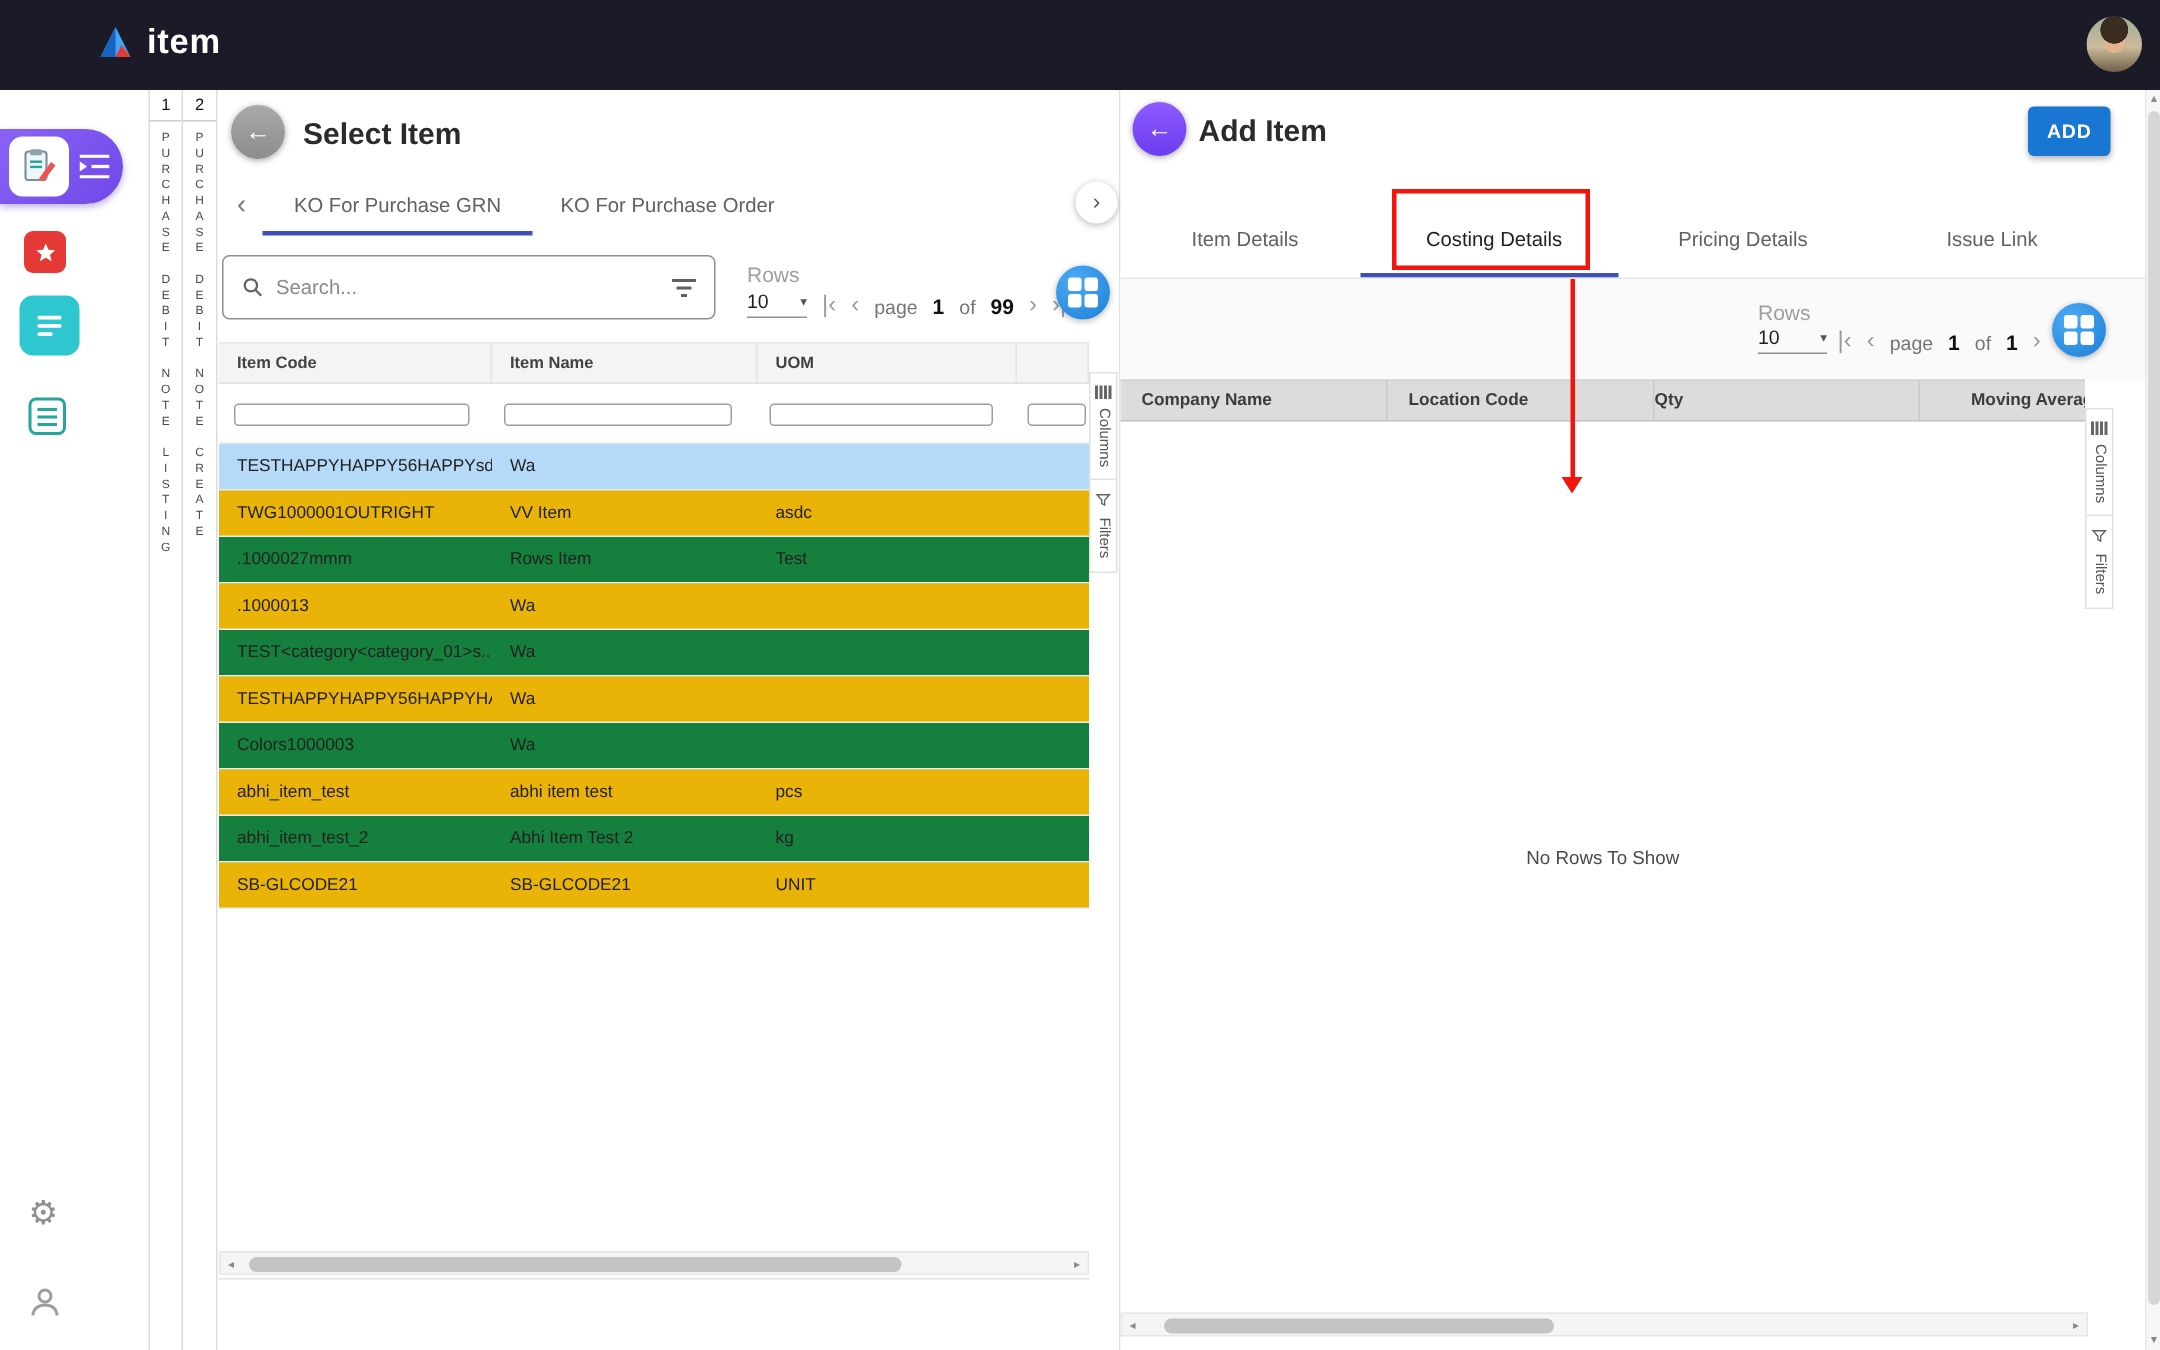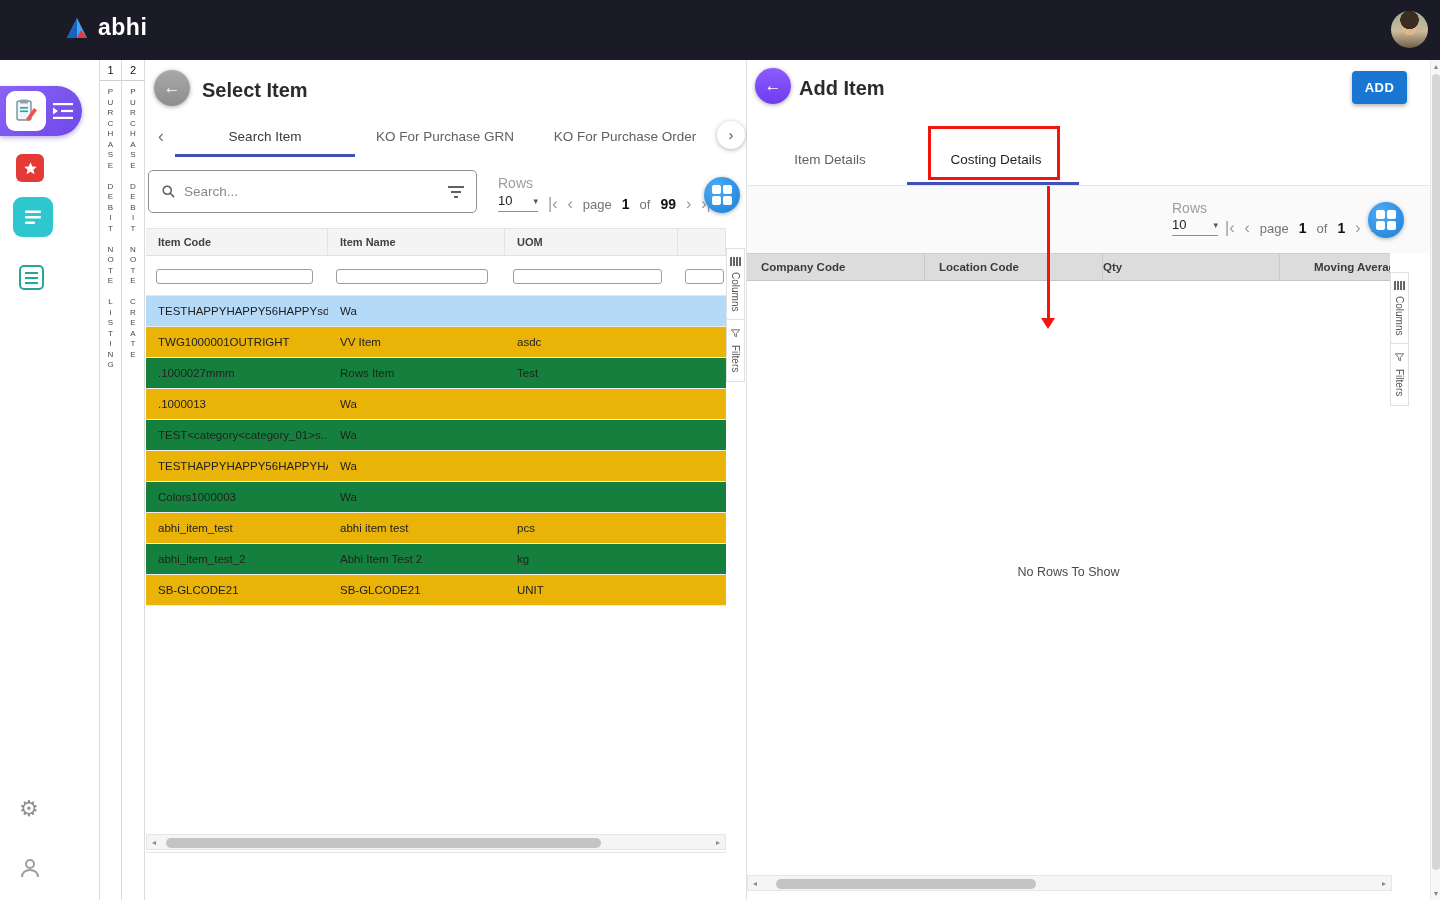--- a/index.html
+++ b/index.html
@@ -157,21 +157,21 @@
 
 <div class="screen">
 
   <div class="topbar">
     <div class="brand">
       <svg width="26" height="24" viewBox="0 0 24 24">
         <polygon points="12,2 22,22 2,22" fill="#42a5f5"></polygon>
         <polygon points="12,2 12,22 2,22" fill="#1565c0"></polygon>
         <polygon points="16,14 22,22 12,22" fill="#e53935"></polygon>
       </svg>
-      <span class="brand-text">abhi</span>
+      <span class="brand-text">item</span>
     </div>
     <div class="avatar"></div>
   </div>
 
   <div class="rail">
     <div class="app-pill">
       <div class="app-tile">
         <svg width="24" height="24" viewBox="0 0 24 24">
           <rect x="3" y="2" width="14" height="19" rx="2" fill="#eef6f9" stroke="#78909c" stroke-width="1.4"></rect>
           <rect x="6" y="0.5" width="8" height="4" rx="1" fill="#90a4ae"></rect>
@@ -229,21 +229,20 @@
   <div class="vdivider"></div>
 
   <div class="panel-left">
     <div class="circle-back pl-back">
       <span>←</span>
     </div>
     <div class="panel-title pl-title">Select Item</div>
 
     <span class="pl-chevL">‹</span>
     <div class="pl-tabs">
-      <div class="pl-tab active">Search Item</div>
       <div class="pl-tab">KO For Purchase GRN</div>
       <div class="pl-tab">KO For Purchase Order</div>
     </div>
     <div class="pl-underline"></div>
     <div class="pl-chevR">›</div>
 
     <div class="search-box">
       <svg width="15" height="15" viewBox="0 0 24 24" fill="none" stroke="#616161" stroke-width="2.4">
         <circle cx="10" cy="10" r="6.5"></circle>
           <line x1="15" y1="15" x2="21" y2="21"></line>
@@ -386,20 +385,22 @@
   <div class="panel-right">
     <div class="circle-back pr-back">
       <span>←</span>
     </div>
     <div class="panel-title pr-title">Add Item</div>
     <button class="add-btn">ADD</button>
 
     <div class="pr-tabs">
       <div class="pr-tab">Item Details</div>
       <div class="pr-tab active">Costing Details</div>
+      <div class="pr-tab">Pricing Details</div>
+      <div class="pr-tab">Issue Link</div>
     </div>
     <div class="pr-underline"></div>
     <div class="pr-tabline"></div>
     <div class="pr-ctrlbg"></div>
 
     <div class="anno-box"></div>
     <div class="anno-line"></div>
     <div class="anno-head"></div>
 
     <span class="rows-label" style="left:425px; top:140px;">Rows</span>
@@ -422,21 +423,21 @@
     <div class="grid-btn" style="left:621px; top:142px;">
       <span class="grid4">
           <i></i>
           <i></i>
           <i></i>
           <i></i>
         </span>
     </div>
 
     <div class="rt-header">
-      <div class="rt-hcell rt-c0">Company Code</div>
+      <div class="rt-hcell rt-c0">Company Name</div>
       <div class="rt-hcell rt-c1">Location Code</div>
       <div class="rt-hcell rt-c2">Qty</div>
       <div class="rt-hcell rt-c3">Moving Averag</div>
     </div>
     <div class="rt-empty">No Rows To Show</div>
 
     <div class="hscroll" style="left:0; top:815px; width:645px;">
       <span class="hs-arrow" style="position:absolute; left:0;">◂</span>
       <span class="hs-arrow" style="position:absolute; right:0;">▸</span>
       <span class="hs-thumb" style="left:28px; width:260px;"></span>

